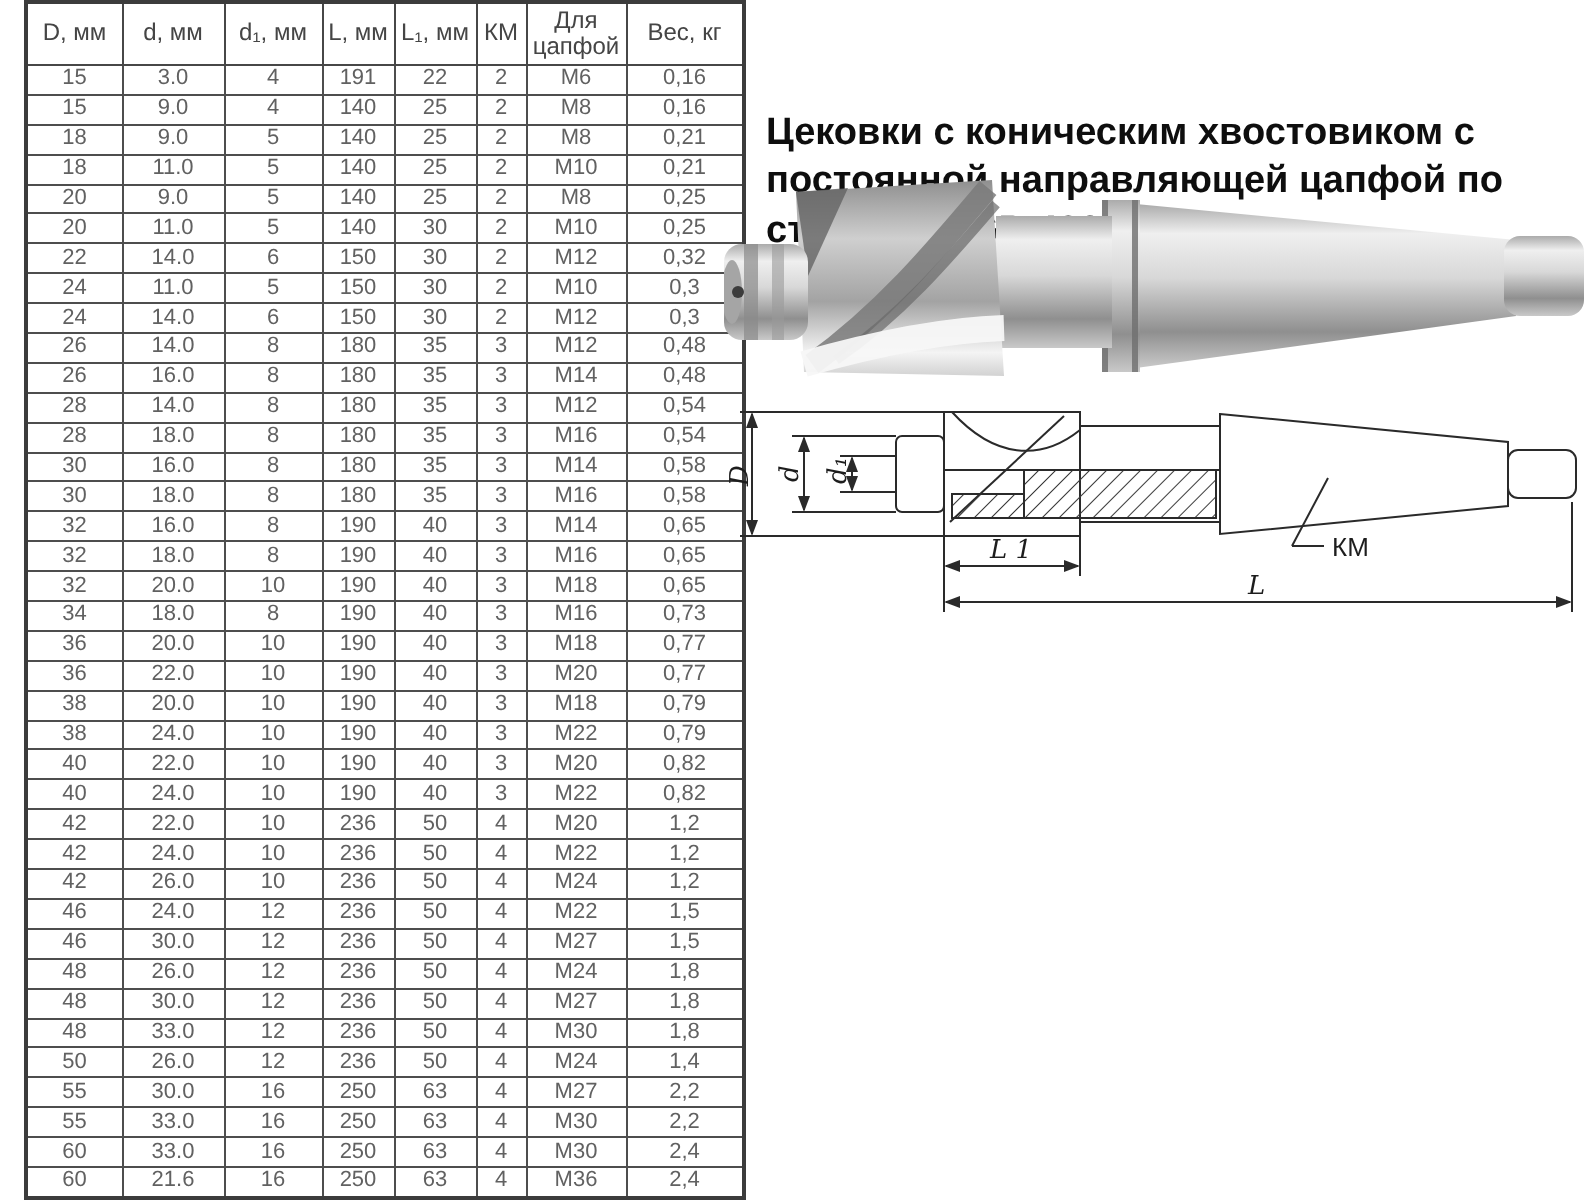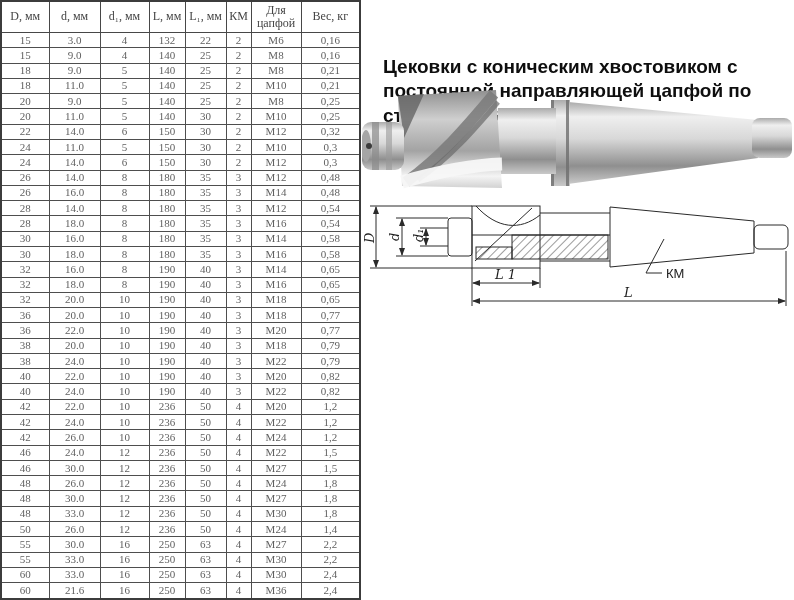--- a/index.html
+++ b/index.html
@@ -2,23 +2,23 @@
 <html><head>
 <meta charset="utf-8">
 <style>
   html,body{margin:0;padding:0;}
   body{
     width:794px;height:600px;background:#ffffff;overflow:hidden;position:relative;
     font-family:"Liberation Sans",sans-serif;
   }
   
   table.spec{
-    position:absolute;left:0;top:0;width:359px;height:600px;
+    position:absolute;left:12px;top:0;width:359px;height:600px;
     border-collapse:collapse;table-layout:fixed;background:#fdfdfd;
-    font-family:Liberation Serif, serif;
+    font-family:Liberation Sans, sans-serif;
   }
   table.spec th{
     border:1px solid #474747;border-top:2px solid #3c3c3c;
     font-size:12px;font-weight:normal;color:#454545;background:#ffffff;
     height:30px;line-height:1.1;padding:0;text-align:center;
   }
   table.spec td{
     border:1px solid #4e4e4e;
     font-size:11px;color:#616161;background:#ffffff;
     padding:0;text-align:center;height:13px;line-height:13px;
@@ -58,21 +58,21 @@
         <th>КМ</th>
         <th>Для цапфой</th>
         <th>Вес, кг</th>
       </tr>
     </thead>
   <tbody id="body-rows">
       <tr>
         <td>15</td>
         <td>3.0</td>
         <td>4</td>
-        <td>132</td>
+        <td>191</td>
         <td>22</td>
         <td>2</td>
         <td>M6</td>
         <td>0,16</td>
       </tr>
       <tr>
         <td>15</td>
         <td>9.0</td>
         <td>4</td>
         <td>140</td>
@@ -233,20 +233,30 @@
       </tr>
       <tr>
         <td>32</td>
         <td>20.0</td>
         <td>10</td>
         <td>190</td>
         <td>40</td>
         <td>3</td>
         <td>M18</td>
         <td>0,65</td>
+      </tr>
+      <tr>
+        <td>34</td>
+        <td>18.0</td>
+        <td>8</td>
+        <td>190</td>
+        <td>40</td>
+        <td>3</td>
+        <td>M16</td>
+        <td>0,73</td>
       </tr>
       <tr>
         <td>36</td>
         <td>20.0</td>
         <td>10</td>
         <td>190</td>
         <td>40</td>
         <td>3</td>
         <td>M18</td>
         <td>0,77</td>

